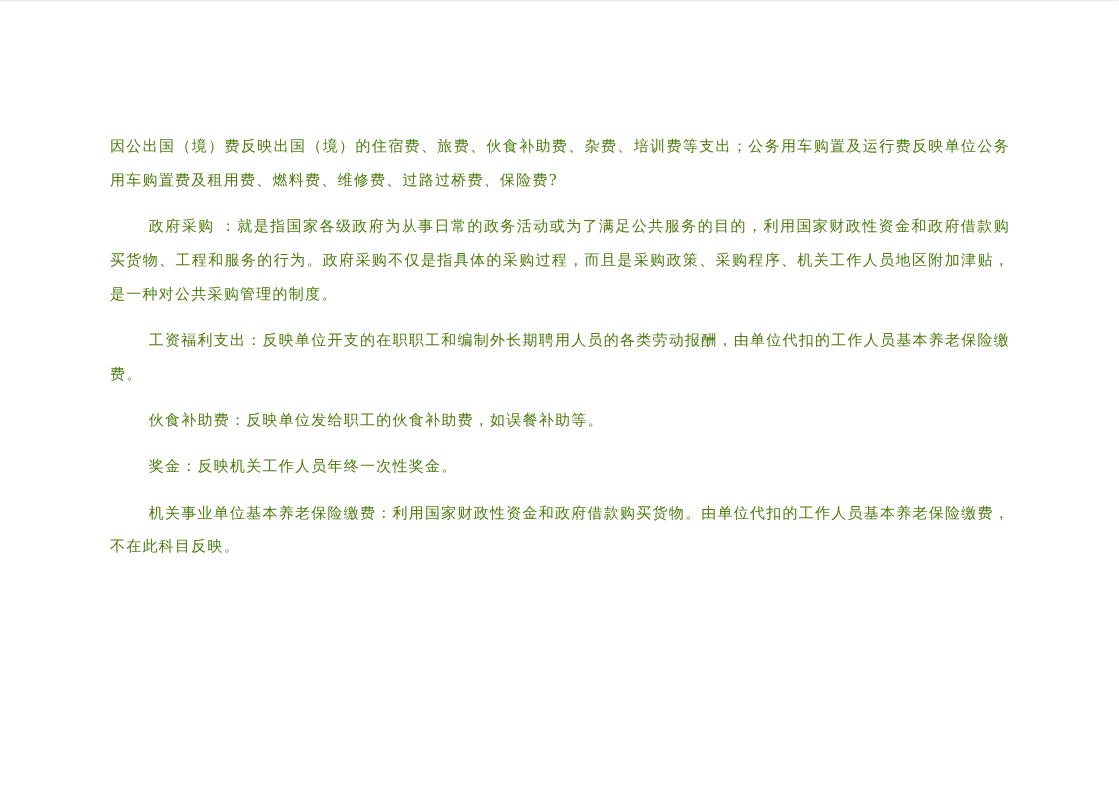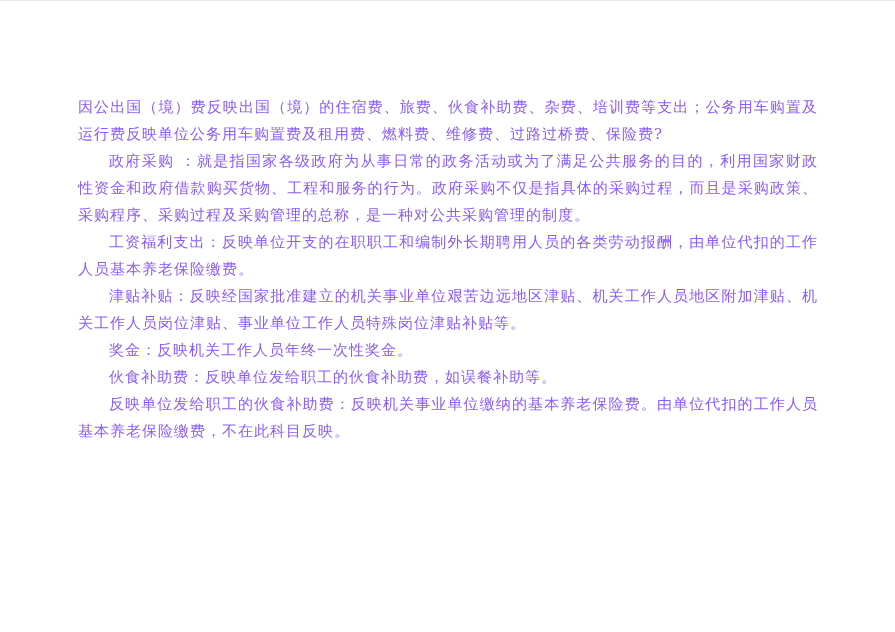--- a/index.html
+++ b/index.html
@@ -20,41 +20,40 @@
     background: #ffffff;
     border-top: 1px solid #e9e9e9;
   }
   .content {
     position: absolute;
     left: 78px;
     top: 93px;
     width: 740px;
   }
   .para {
-    margin: 0;
+    margin: 10px;
     padding: 0;
     font-family: "DejaVu Serif", "Liberation Serif", serif;
-    font-size: 15px;
+    font-size: 12px;
     line-height: 27px;
     letter-spacing: 1px;
-    color: #8b5cf6;
+    color: #4d7c0f;
     text-align: justify;
     text-justify: inter-ideograph;
     word-break: break-all;
   }
   .para.indent {
     text-indent: 31px;
   }
 </style>
 </head>
 <body>
 
 <div class="page">
   <div class="content">
     <p class="para">因公出国（境）费反映出国（境）的住宿费、旅费、伙食补助费、杂费、培训费等支出；公务用车购置及运行费反映单位公务用车购置费及租用费、燃料费、维修费、过路过桥费、保险费?</p>
-    <p class="para indent">政府采购 ：就是指国家各级政府为从事日常的政务活动或为了满足公共服务的目的，利用国家财政性资金和政府借款购买货物、工程和服务的行为。政府采购不仅是指具体的采购过程，而且是采购政策、采购程序、采购过程及采购管理的总称，是一种对公共采购管理的制度。</p>
+    <p class="para indent">政府采购 ：就是指国家各级政府为从事日常的政务活动或为了满足公共服务的目的，利用国家财政性资金和政府借款购买货物、工程和服务的行为。政府采购不仅是指具体的采购过程，而且是采购政策、采购程序、机关工作人员地区附加津贴，是一种对公共采购管理的制度。</p>
     <p class="para indent">工资福利支出：反映单位开支的在职职工和编制外长期聘用人员的各类劳动报酬，由单位代扣的工作人员基本养老保险缴费。</p>
-    <p class="para indent">津贴补贴：反映经国家批准建立的机关事业单位艰苦边远地区津贴、机关工作人员地区附加津贴、机关工作人员岗位津贴、事业单位工作人员特殊岗位津贴补贴等。</p>
+    <p class="para indent">伙食补助费：反映单位发给职工的伙食补助费，如误餐补助等。</p>
     <p class="para indent">奖金：反映机关工作人员年终一次性奖金。</p>
-    <p class="para indent">伙食补助费：反映单位发给职工的伙食补助费，如误餐补助等。</p>
-    <p class="para indent">反映单位发给职工的伙食补助费：反映机关事业单位缴纳的基本养老保险费。由单位代扣的工作人员基本养老保险缴费，不在此科目反映。</p>
+    <p class="para indent">机关事业单位基本养老保险缴费：利用国家财政性资金和政府借款购买货物。由单位代扣的工作人员基本养老保险缴费，不在此科目反映。</p>
   </div>
 </div>
 
 </body></html>

